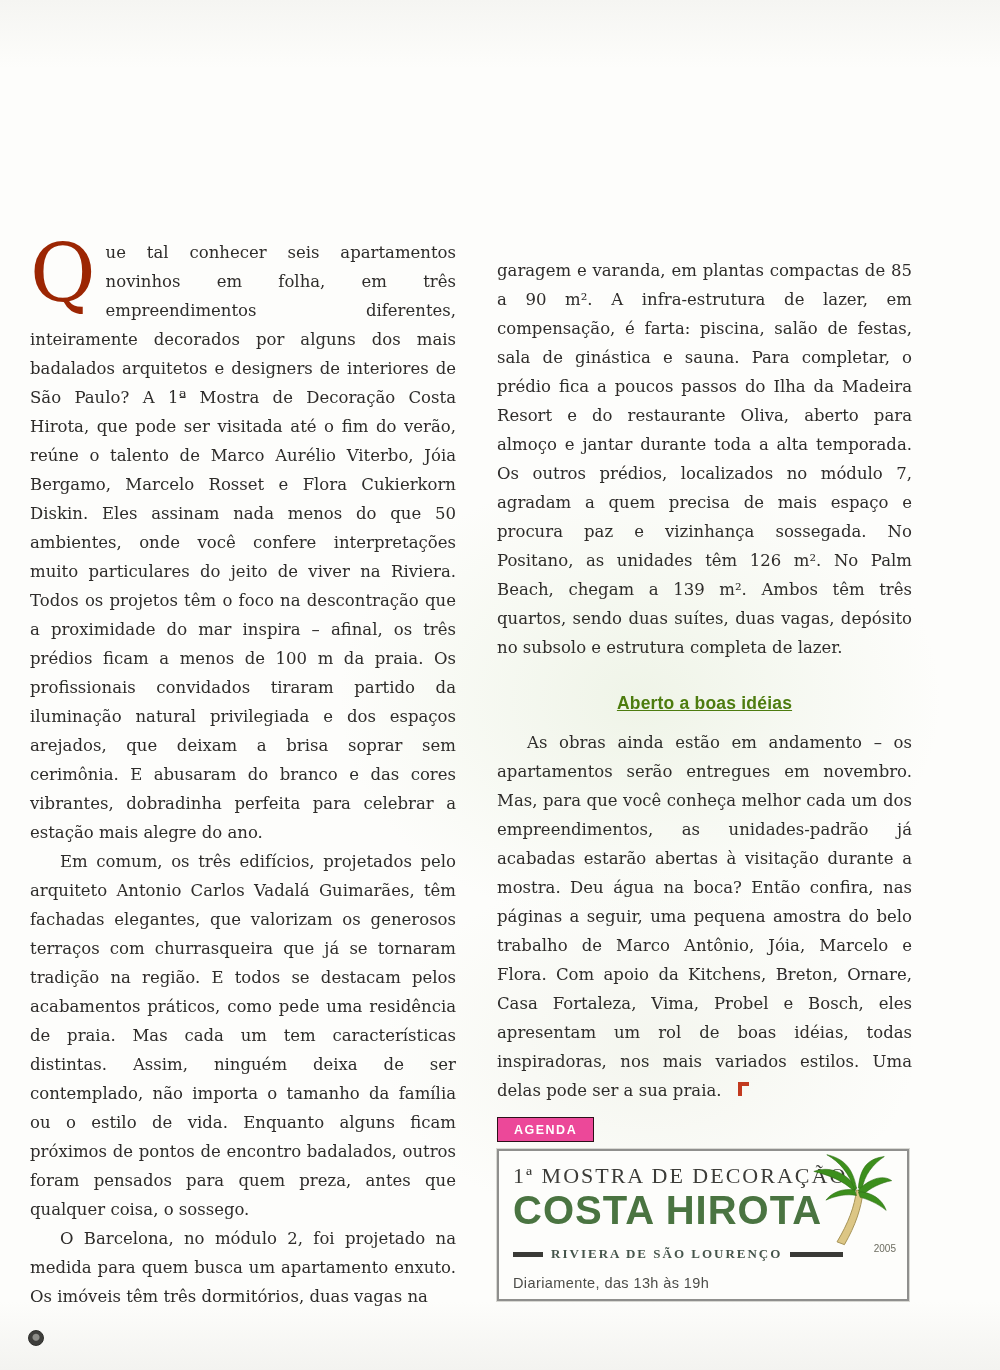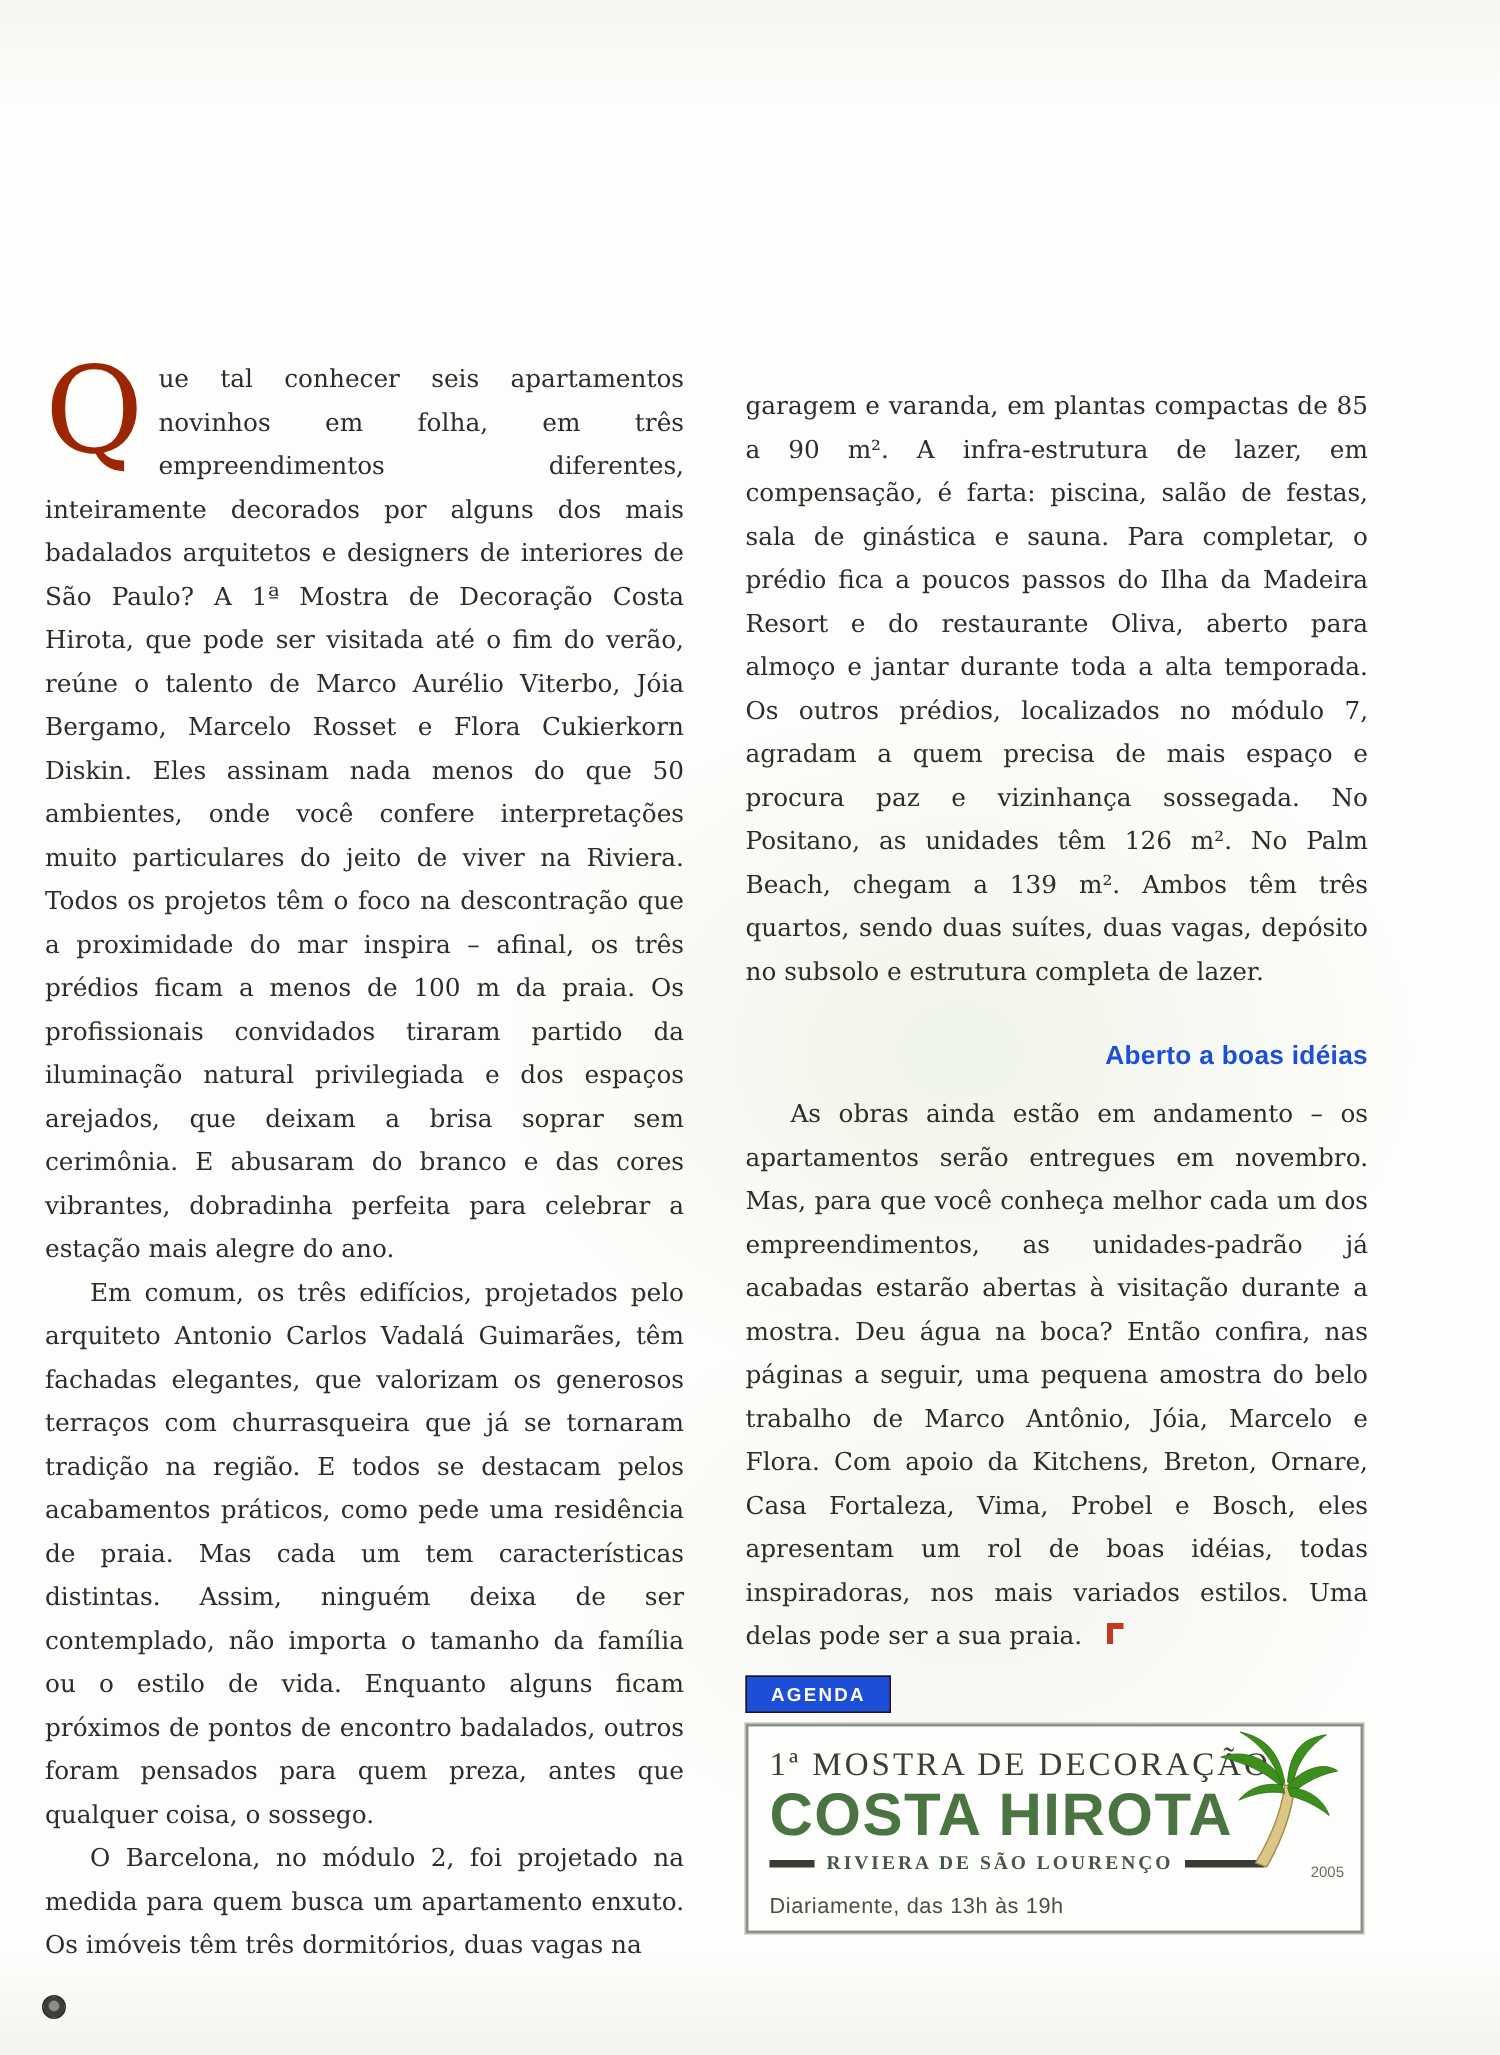--- a/index.html
+++ b/index.html
@@ -20,51 +20,51 @@
   .col-right{left:497px;width:415px;top:256px;}
   .para{margin:0;}
   .indent{text-indent:30px;}
   .dropcap{
     float:left;font-family:"DejaVu Serif",serif;
     font-size:80px;line-height:60px;color:#9c2603;
     padding:6px 10px 0 0;
   }
   h2.sec{
     font-family:"Liberation Sans",sans-serif;
-    font-size:17.5px;font-weight:bold;color:#1d4ed8;
-    margin:31px 0 10px 0;text-align:right;letter-spacing:0.2px;
+    font-size:17.5px;font-weight:bold;color:#4d7c0f;
+    margin:31px 0 10px 0;text-align:center;letter-spacing:0.2px;text-decoration:underline;
   }
   .col-right h2.sec{margin-top:27px;}
   .endmark{
     display:inline-block;width:7px;height:10px;
     border-top:4px solid #c23a1f;border-left:4px solid #c23a1f;
     margin-left:16px;
   }
   
   .agenda{position:absolute;left:497px;top:1117px;width:412px;font-family:"Liberation Sans",sans-serif;}
   .agenda-label{
-    display:inline-block;background:#1d4ed8;border:1px solid #2c1019;
+    display:inline-block;background:#ec4899;border:1px solid #2c1019;
     color:#ffffff;font-size:12.5px;font-weight:bold;letter-spacing:1.5px;
     padding:5px 16px 4px;
   }
   .agenda-box{
     margin-top:7px;position:relative;background:#fdfdfb;
     border:2px solid #8f8f8d;box-shadow:0 0 0 1px #d8d8d3;
     padding:12px 14px 8px;
   }
   .logo-line1{
     font-family:"Liberation Serif",serif;font-size:22px;letter-spacing:2px;
     color:#3c3c38;white-space:nowrap;
   }
   .logo-line2{
     font-family:Liberation Sans, sans-serif;font-size:40px;line-height:42px;
     letter-spacing:1px;color:#4a7441;font-weight:bold;white-space:nowrap;
   }
   .logo-line3{
-    display:flex;align-items:center;margin-top:3px;width:330px;
+    display:flex;align-items:center;margin-top:15px;width:330px;
     font-family:"Liberation Serif",serif;font-weight:bold;
     font-size:13px;letter-spacing:2px;color:#45554b;white-space:nowrap;
   }
   .dash{height:5px;background:#3a3a36;}
   .dash-left{width:32px;margin-right:8px;}
   .dash-right{width:56px;margin-left:8px;}
   .logo-year{position:absolute;right:11px;top:92px;font-size:10px;color:#6c6c60;}
   .palm{position:absolute;right:14px;top:0px;}
   .schedule{margin-top:13px;font-size:14.5px;color:#4c4c48;letter-spacing:0.4px;}
   

